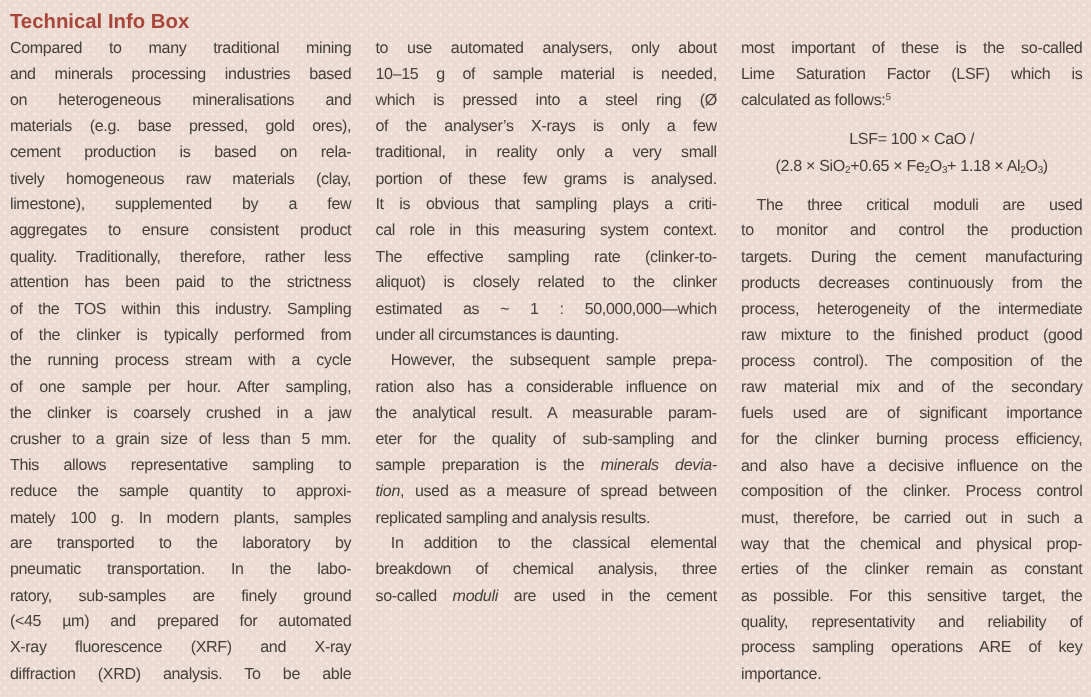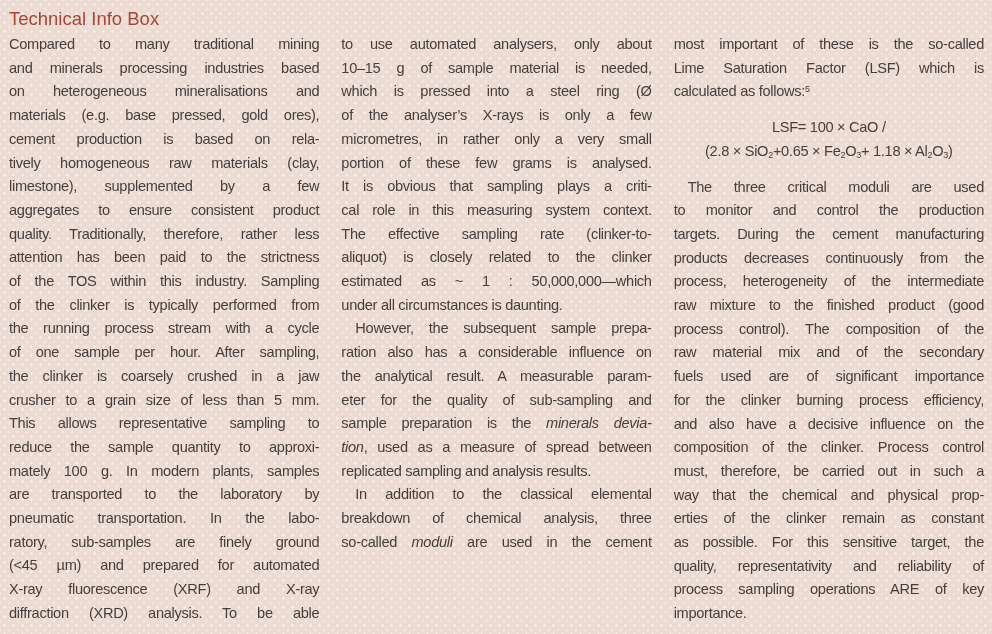--- a/index.html
+++ b/index.html
@@ -16,21 +16,21 @@
   .infobox {
     box-sizing: border-box;
     width: 992px; height: 634px;
     padding: 6px 8px 0 9px;
     display: flex; gap: 22px;
   }
   .col { flex: 1 1 0; min-width: 0; }
   .col-pad { padding-top: 27px; }
   .title {
     margin: 0 0 1px 0;
-    font-size: 18.5px; line-height: 26px; font-weight: 400;
+    font-size: 18.5px; line-height: 26px; font-weight: 700;
     color: #a8463b; letter-spacing: 0;
   }
   .line {
     font-size: 14.6px; line-height: 23.7px;
     color: #443f3d; letter-spacing: -0.3px;
     text-align: justify; text-align-last: justify;
   }
   .line.e { text-align-last: left; }
   .line.i { text-indent: 14px; }
   .line.c { text-align-last: center; }
@@ -73,21 +73,21 @@
         <div class="line ">X-ray fluorescence (XRF) and X-ray</div>
         <div class="line ">diffraction (XRD) analysis. To be able</div>
       </div>
   </div>
   <div class="col col-pad">
     <div class="lines">
         <div class="line ">to use automated analysers, only about</div>
         <div class="line ">10–15 g of sample material is needed,</div>
         <div class="line ">which is pressed into a steel ring (Ø</div>
         <div class="line ">of the analyser’s X-rays is only a few</div>
-        <div class="line ">micrometres, in rather only a very small</div>
+        <div class="line ">traditional, in reality only a very small</div>
         <div class="line ">portion of these few grams is analysed.</div>
         <div class="line ">It is obvious that sampling plays a criti-</div>
         <div class="line ">cal role in this measuring system context.</div>
         <div class="line ">The effective sampling rate (clinker-to-</div>
         <div class="line ">aliquot) is closely related to the clinker</div>
         <div class="line ">estimated as ~ 1 : 50,000,000—which</div>
         <div class="line e">under all circumstances is daunting.</div>
         <div class="line i">However, the subsequent sample prepa-</div>
         <div class="line ">ration also has a considerable influence on</div>
         <div class="line ">the analytical result. A measurable param-</div>

